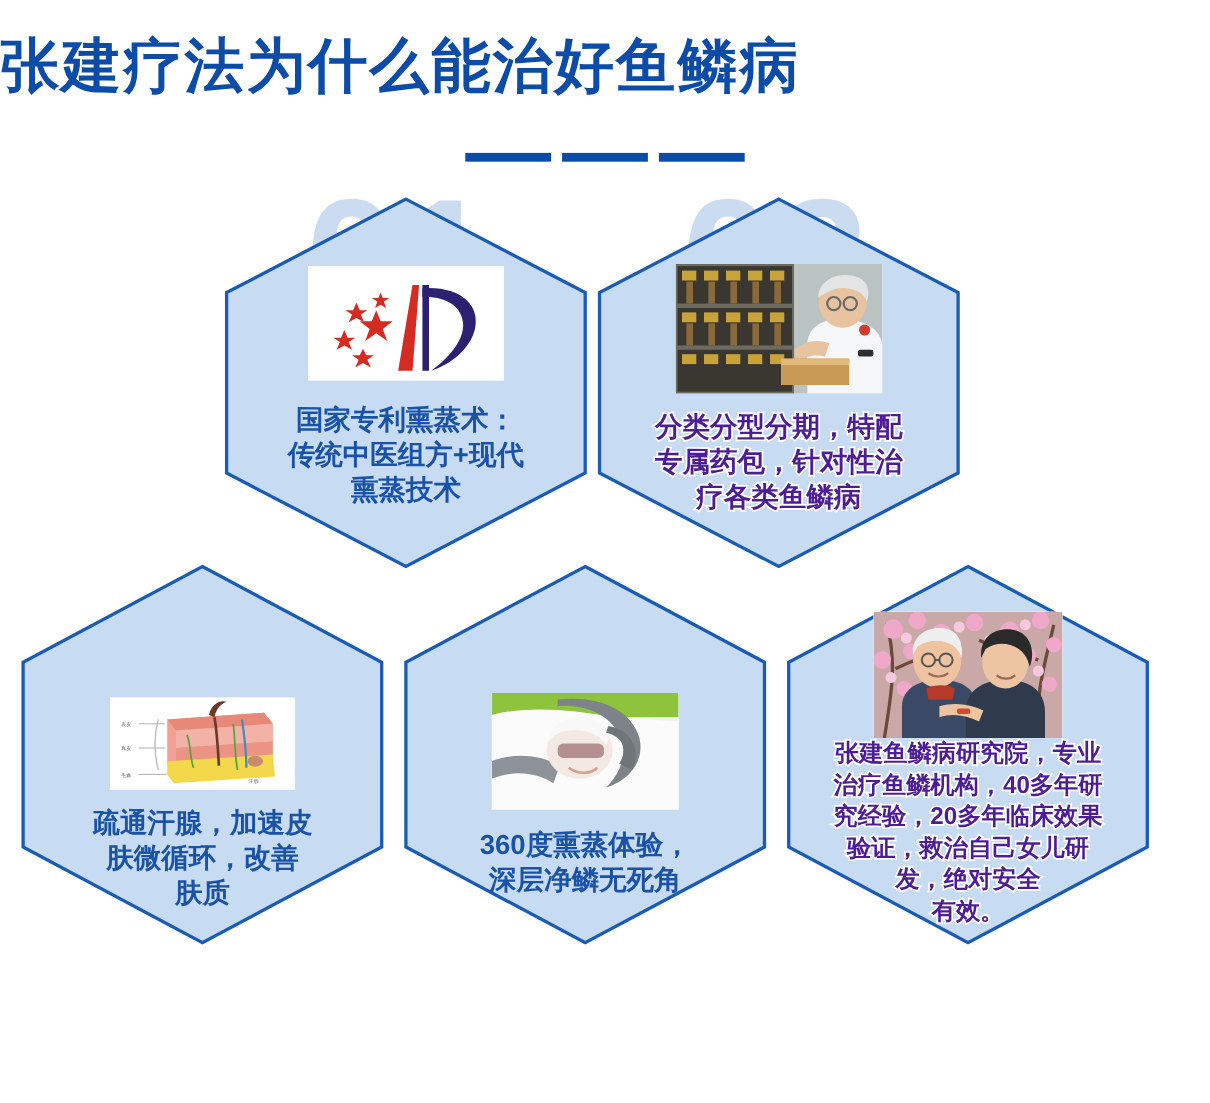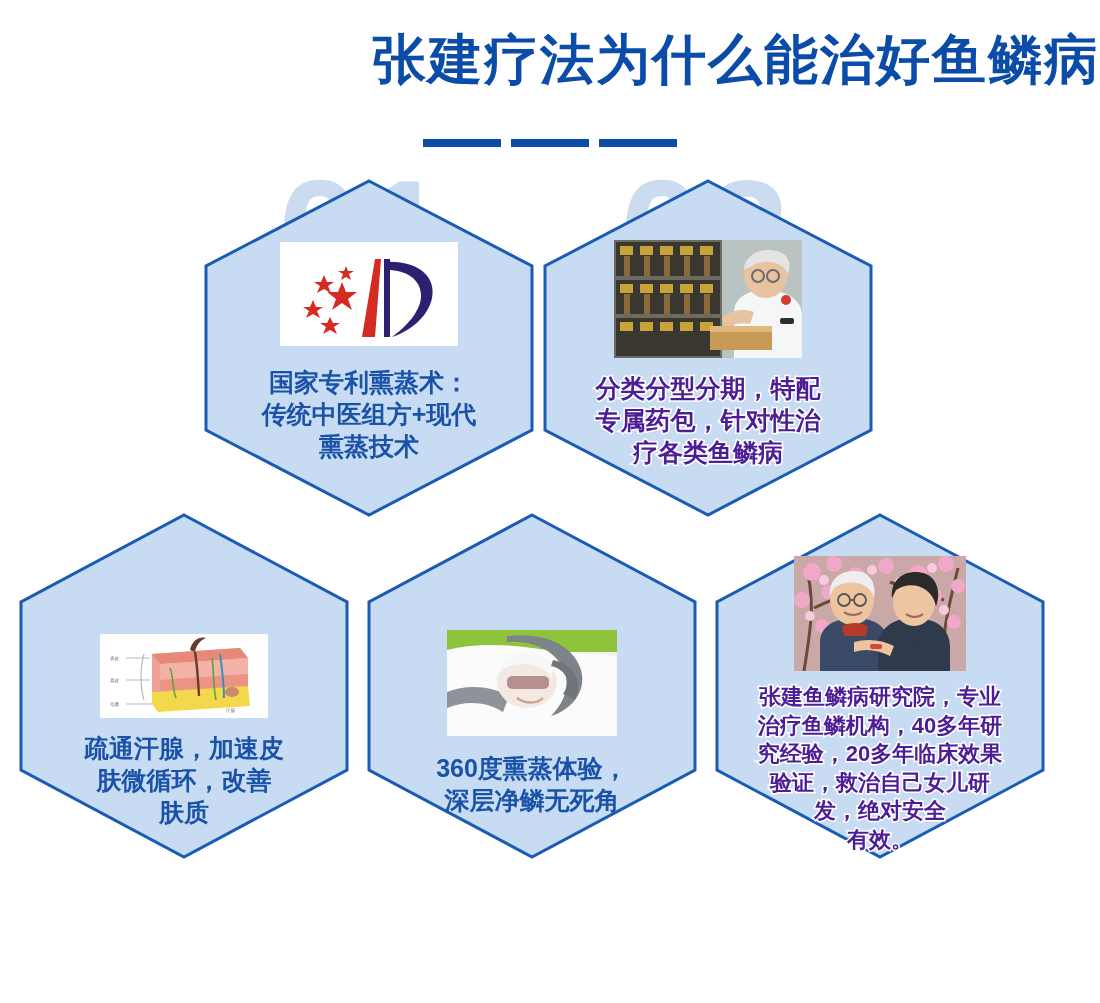--- a/index.html
+++ b/index.html
@@ -4,21 +4,21 @@
 <style>
   html,body{margin:0;padding:0;background:#ffffff;}
   body{
     font-family:"Liberation Sans","DejaVu Sans",sans-serif;
     width:1100px;height:1003px;position:relative;overflow:hidden;
   }
   #stage{position:relative;width:1100px;height:1003px;background:#ffffff;overflow:hidden;}
 
   
   .title{
-    position:absolute;left:0;top:24px;width:1100px;text-align:right;
+    position:absolute;left:0;top:24px;width:1100px;text-align:left;
     font-size:54px;font-weight:bold;letter-spacing:2px;
     color:#0b4ca8;white-space:nowrap;
   }
   .divider{position:absolute;left:0;top:139px;width:1100px;height:10px;
            display:flex;justify-content:center;gap:10px;}
   .dash{width:78px;height:8px;background:#0b4ca8;}
 
   
   .wm{
     position:absolute;
@@ -289,21 +289,21 @@
           <path d="M50,56 C55,60 63,60 68,56" stroke="#9a6a54" stroke-width="2" fill="none"></path>
           <ellipse cx="120" cy="46" rx="21" ry="24" fill="#eec5a3"></ellipse>
           <path d="M98,42 C96,20 116,12 132,18 C146,24 146,42 142,50 C138,30 116,24 102,34 Z" fill="#2a2a2a"></path>
           <path d="M112,58 C117,62 124,62 129,58" stroke="#9a6a54" stroke-width="2" fill="none"></path>
           <path d="M92,74 C106,70 120,72 132,80 L128,92 C116,84 104,82 92,86 Z" fill="#2f3a4c"></path>
           <path d="M60,86 C74,82 88,84 100,90 L96,100 C84,94 72,92 60,96 Z" fill="#edc3a0"></path>
           <rect x="76" y="88" width="12" height="5" rx="2" fill="#d2492f"></rect>
           <path d="M48,70 C56,66 66,66 74,70 L72,80 L50,80 Z" fill="#b53a2a"></path>
         </svg>
       </div>
-      <div class="cap red" style="margin-top:12px;font-size:22px;width:296px;line-height:1.3;">张建鱼鳞病研究院，专业
+      <div class="cap red" style="margin-top:0;font-size:22px;width:296px;line-height:1.3;">张建鱼鳞病研究院，专业
 治疗鱼鳞机构，40多年研
 究经验，20多年临床效果
 验证，救治自己女儿研
 发，绝对安全
 有效。</div>
     </div>
   </div>
 
 </div>
 

